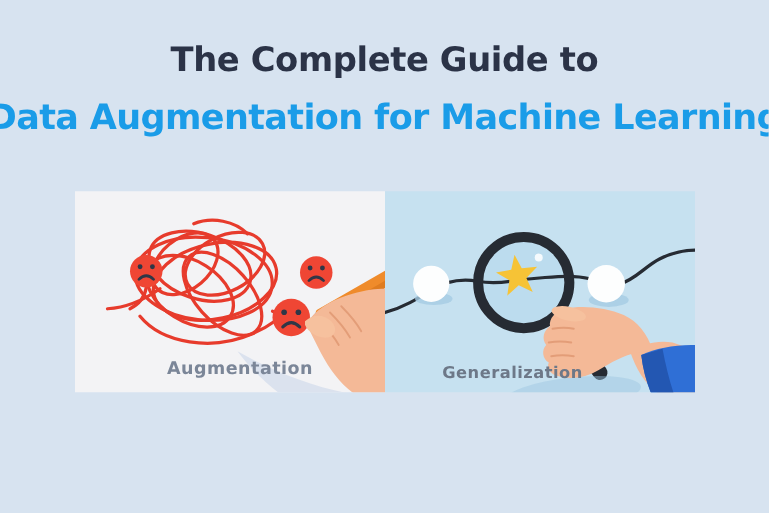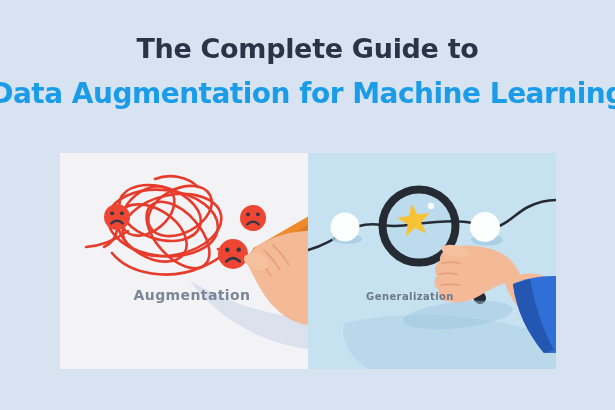--- a/index.html
+++ b/index.html
@@ -7,35 +7,35 @@
     --navy:#2b3347; --blue:#1a9ce8;
     --red:#e73b2c; --face-red:#ef4634; --eye-navy:#2f3747;
     --star:#f6c336; --dark:#262b33; --lens:#bcdcee; --white:#fdfefe;
     --skin:#f4b997; --skin-light:#f6c19e; --skin-line:#e39d78;
     --sleeve:#2f6fd6; --sleeve-dark:#2357b2;
     --pencil:#ef8b2b; --pencil-dark:#dd7a1f;
     --label-left:#7b8698; --label-right:#6d7888;
     --shadow-left:#dbe2ee; --shadow-right:#aed3e8; --dot-shadow:#a5cce4;
   }
   html,body{margin:0;padding:0;background:var(--bg);}
-  .banner{position:relative;width:615px;height:410px;overflow:hidden;background:var(--bg);
+  .banner{position:relative;width:615px;height:314px;overflow:hidden;background:var(--bg);
     font-family:"DejaVu Sans","Liberation Sans",sans-serif;}
   .title{position:absolute;top:33px;left:0;width:100%;text-align:center;
     font-size:27px;font-weight:800;color:var(--navy);letter-spacing:-.3px;}
   .subtitle{position:absolute;top:77px;left:50%;transform:translateX(-50%);
     white-space:nowrap;font-size:28px;font-weight:800;color:var(--blue);letter-spacing:-.5px;}
   .panels{position:absolute;left:60px;top:153px;width:496px;height:216px;display:flex;}
   .panel{position:relative;width:248px;height:216px;overflow:hidden;}
   .panel-left{background:var(--panel-left);}
   .panel-right{background:var(--panel-right);}
   .panel svg{position:absolute;left:0;top:0;display:block;}
   .label{position:absolute;left:0;width:100%;text-align:center;
     font-size:14px;font-weight:600;letter-spacing:.4px;}
   .label-left{top:134px;color:var(--label-left);transform:translateX(8px);}
-  .label-right{top:138px;color:var(--label-right);transform:translateX(-22px);font-size:10px;}
+  .label-right{top:138px;color:var(--label-right);transform:translateX(-22px);font-size:13px;}
   
   .s-red{stroke:var(--red);fill:none;stroke-width:2.6;stroke-linecap:round;}
   .face-c{fill:var(--face-red);}
   .face-eye{fill:var(--eye-navy);}
   .face-mouth{stroke:var(--eye-navy);fill:none;stroke-linecap:round;}
   .skin{fill:var(--skin);}
   .skin-hi{fill:var(--skin-light);}
   .finger{stroke:var(--skin-line);fill:none;stroke-width:1.5;stroke-linecap:round;}
   .dark-stroke{stroke:var(--dark);fill:none;}
 </style>

